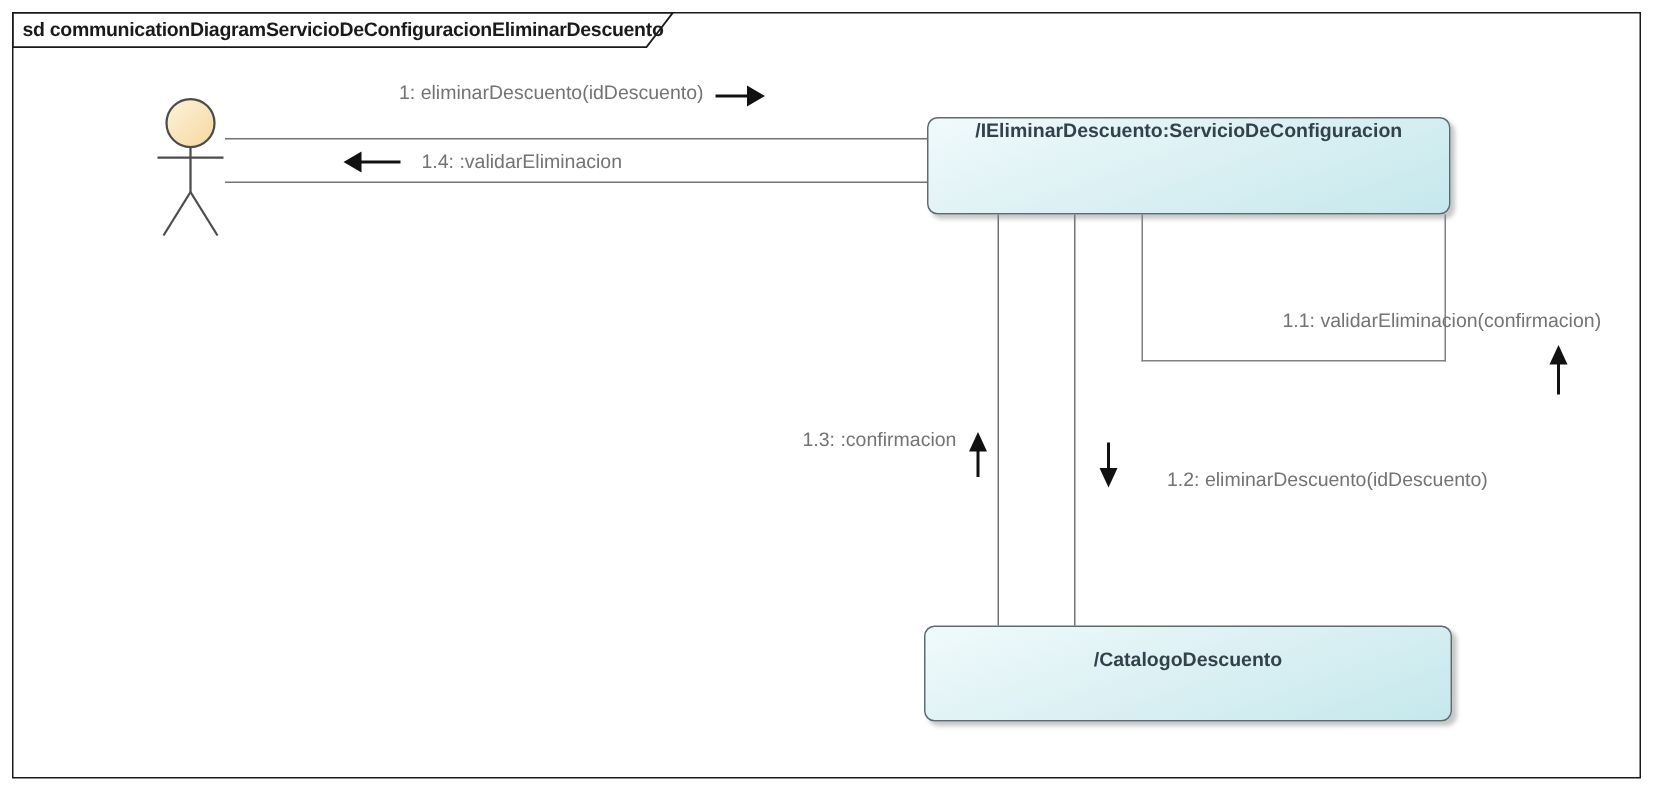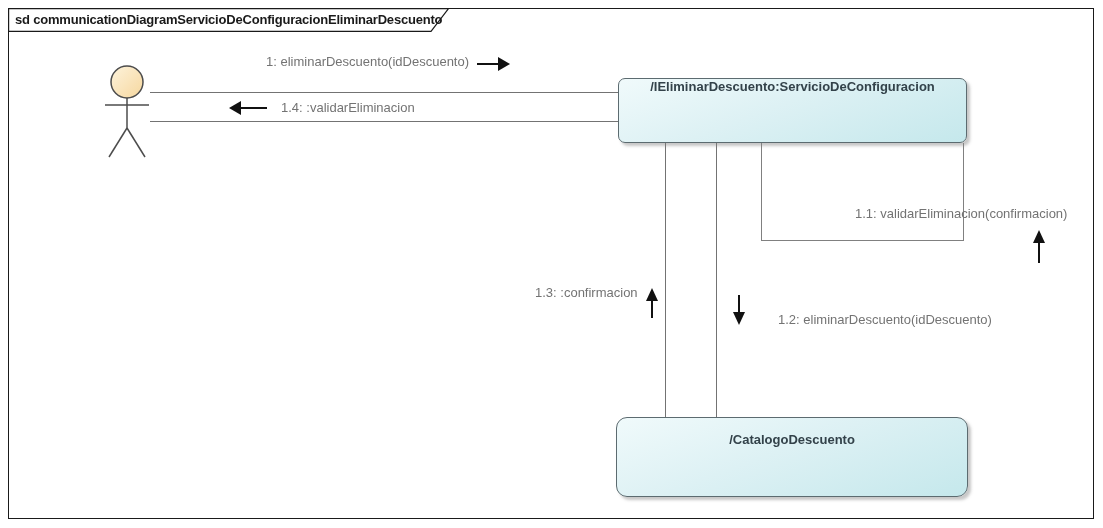--- a/index.html
+++ b/index.html
@@ -29,21 +29,21 @@
   .obj-box{
     border:1.4px solid #5c6b70;
     border-radius:7px;
     background:linear-gradient(160deg,#f0fafb 0%,#ddf1f4 45%,#c5e8ec 100%);
     box-shadow:3px 3px 3px rgba(130,130,130,0.45);
     text-align:center;
     font-size:13px;font-weight:bold;color:#33424a;
     box-sizing:border-box;
   }
   .obj-servicio{left:618px;top:78px;width:349px;height:65px;}
-  .obj-catalogo{left:616px;top:417px;width:352px;height:80px;padding-top:14px;border-radius:11px;}
+  .obj-catalogo{left:616px;top:417px;width:352px;height:64px;padding-top:14px;}
 
   
   .hline{height:1px;background:#737373;}
   .vline{width:1px;background:#737373;}
   .loop-rect{
     left:761px;top:143px;width:201px;height:97px;
     border:1px solid #808080;border-top:none;
   }
 
   

